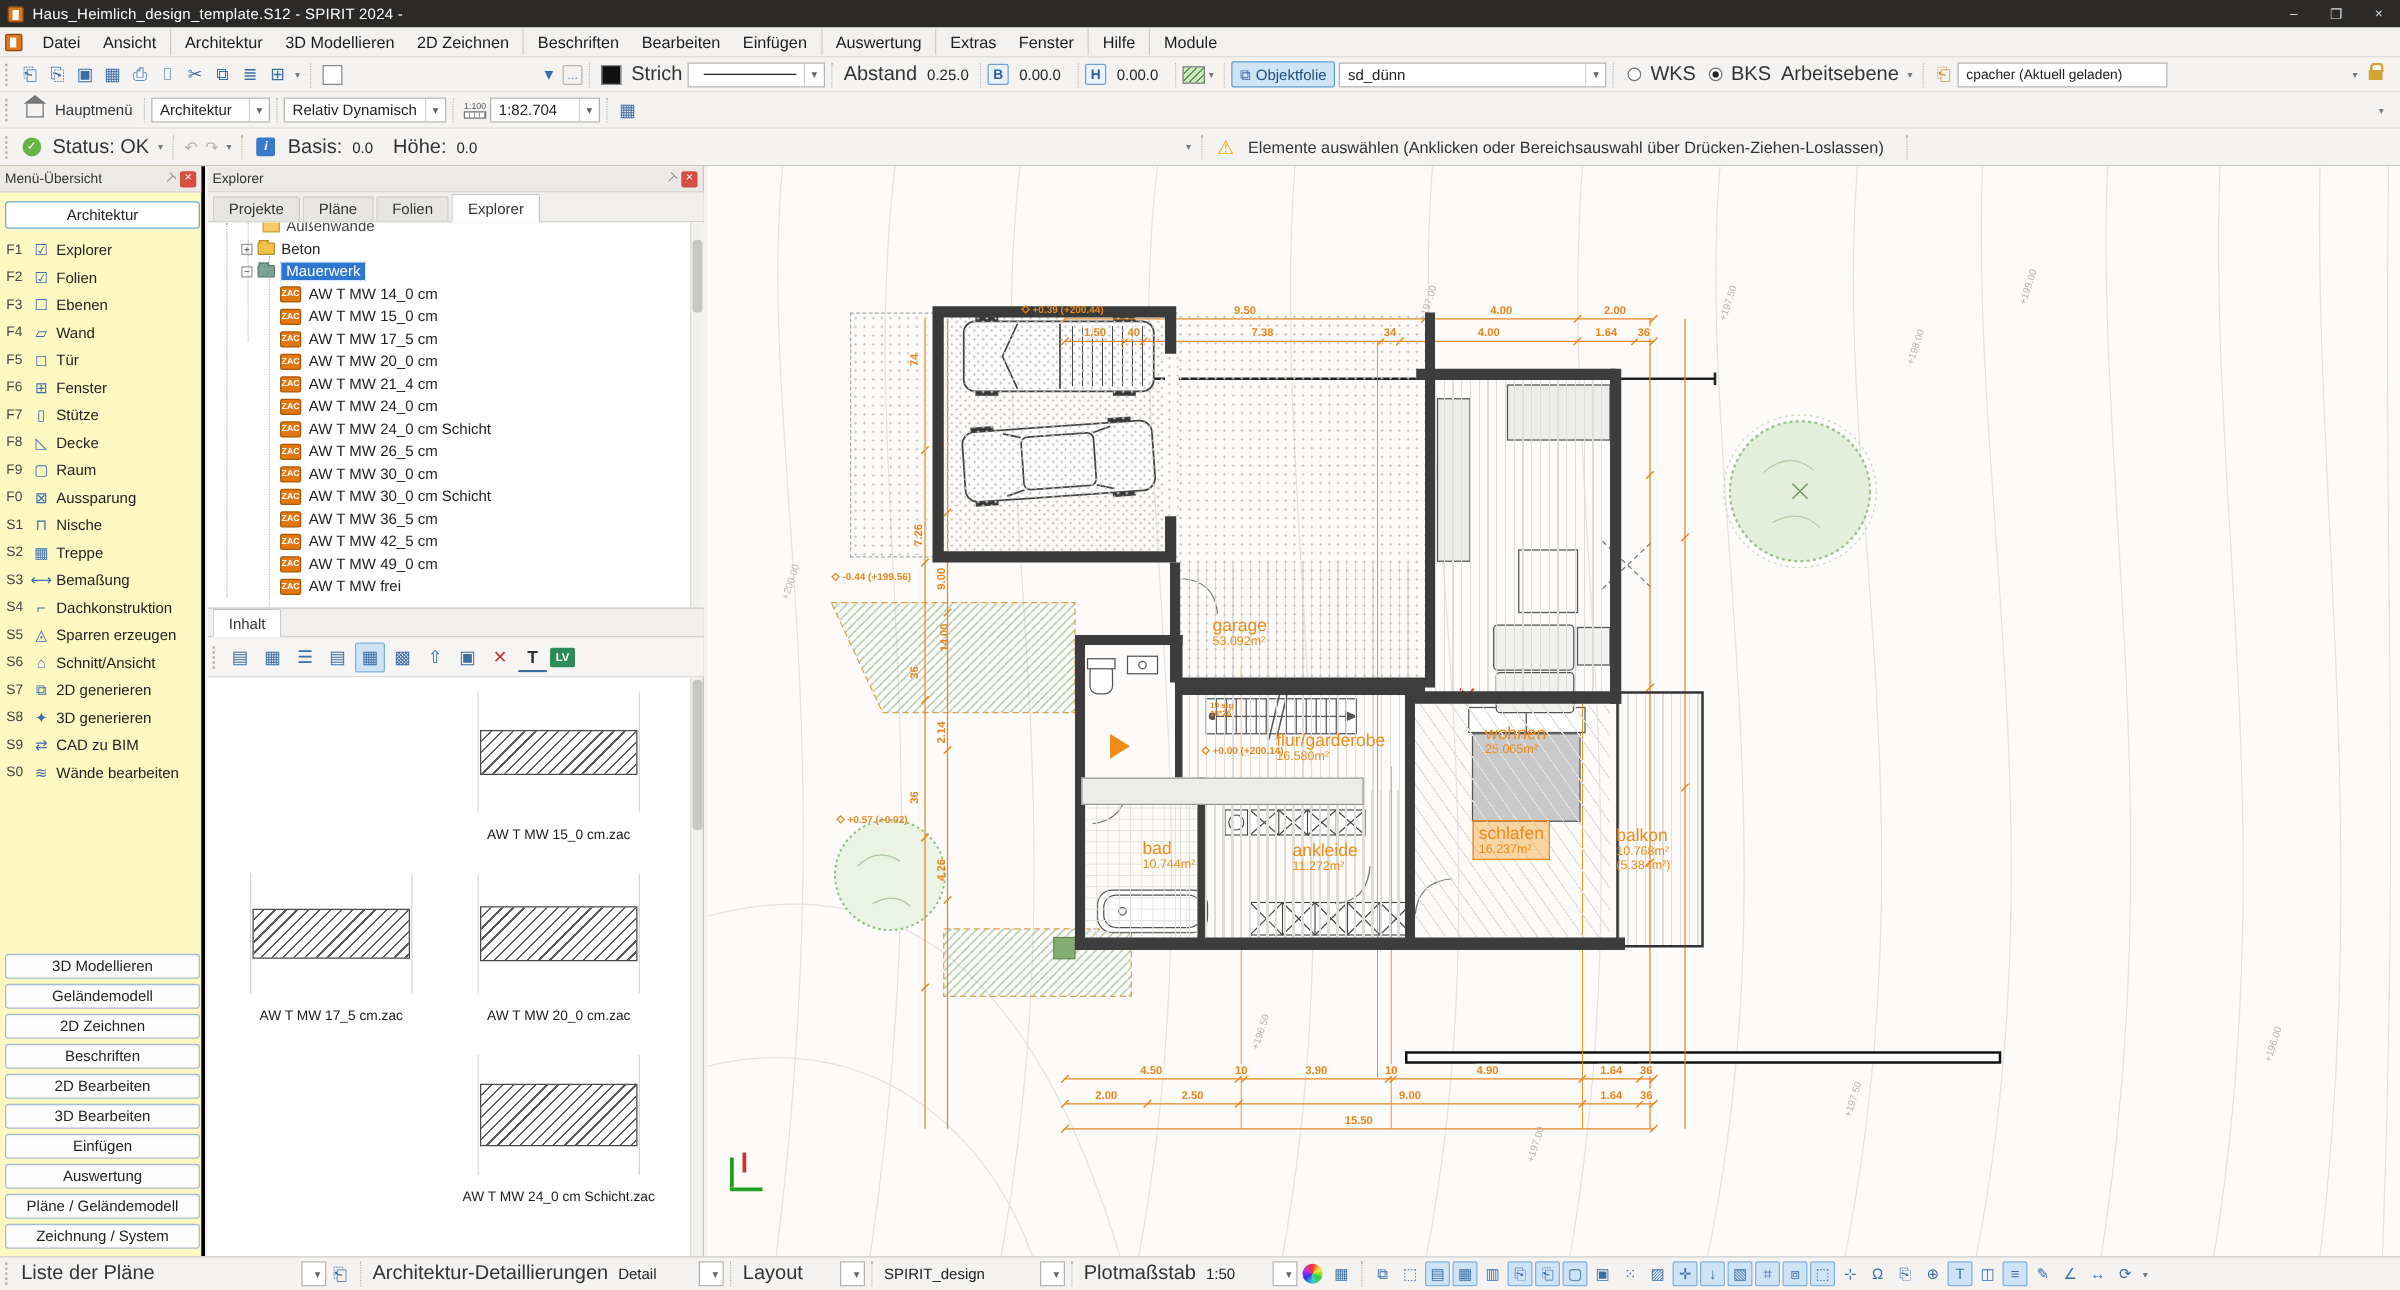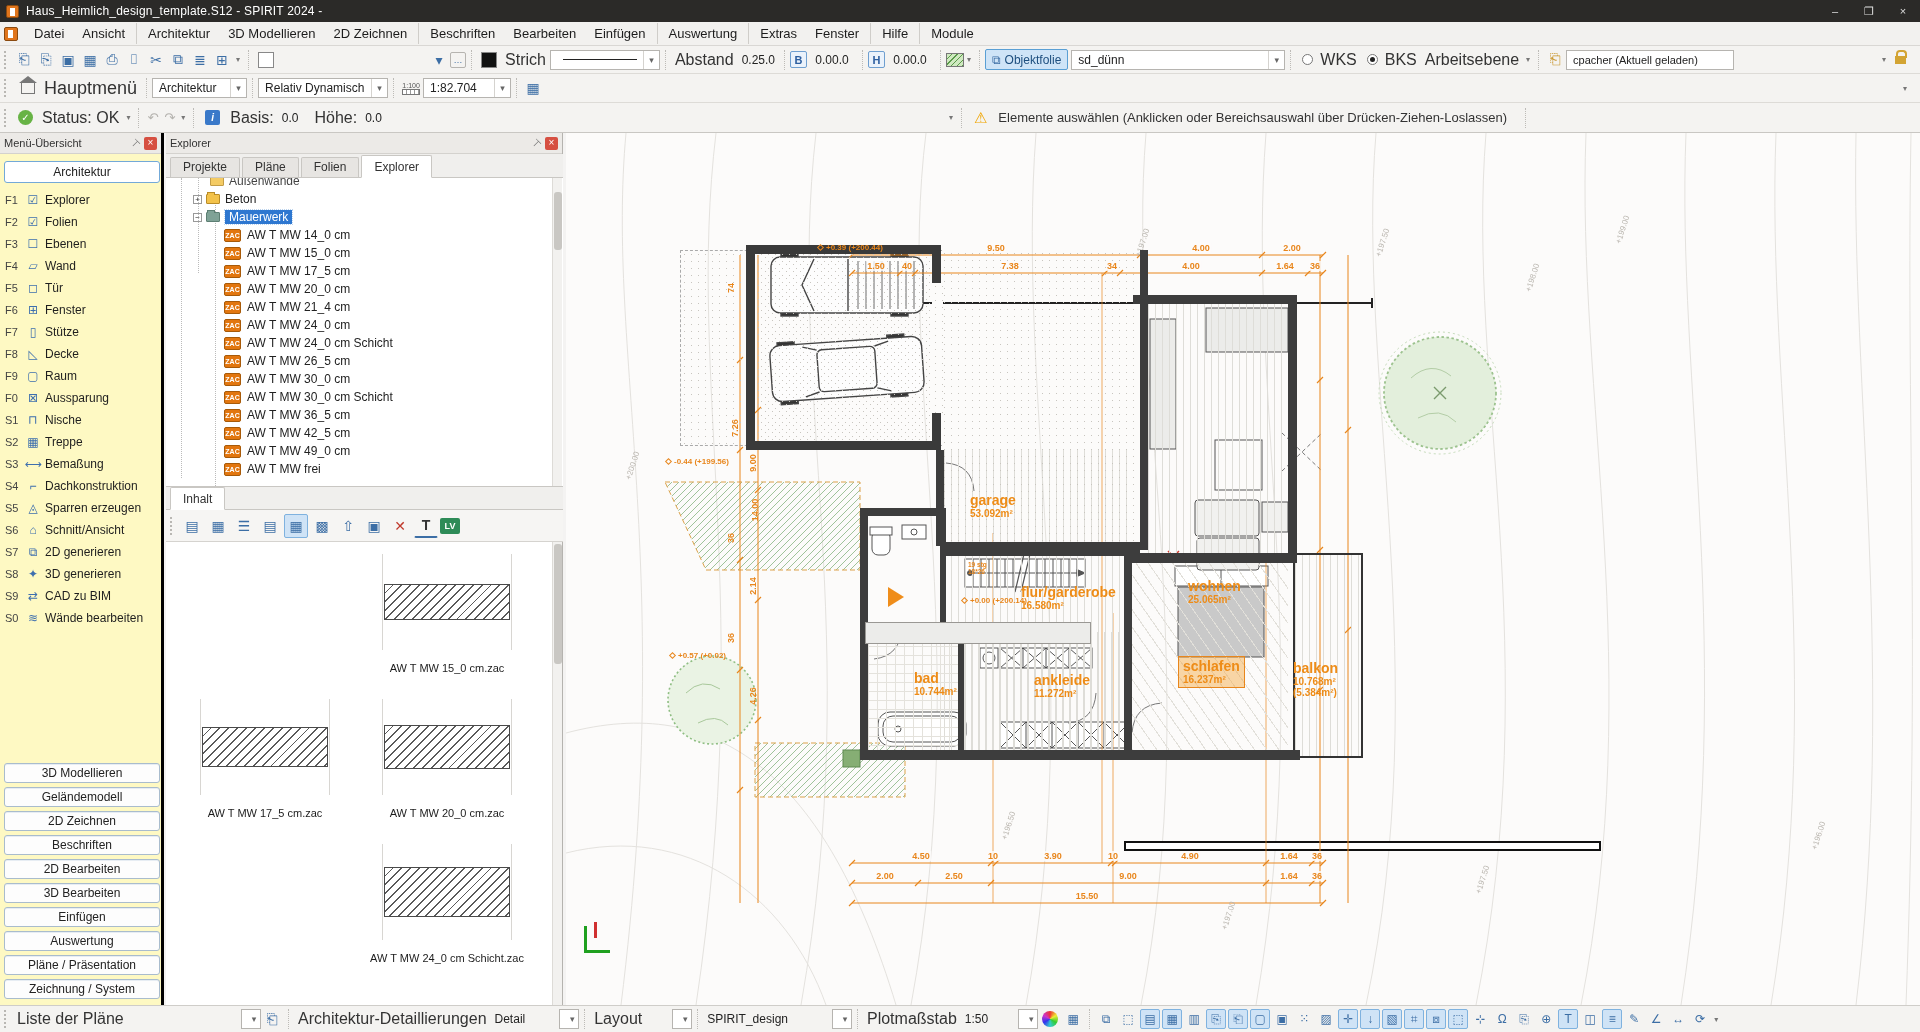--- a/index.html
+++ b/index.html
@@ -97,21 +97,21 @@
   .ilabel{position:absolute;left:0;top:108px;width:178px;text-align:center;font-size:11px;color:#1c1c1c}
 
   
   #canvas{position:absolute;left:566px;top:0;width:1354px;height:872px;background:#fcfbfa;overflow:hidden}
   .wall{position:absolute;background:#3d3d3d}
   .fl{position:absolute}
   .dots{background-image:radial-gradient(#c8c5bf 0.9px,transparent 1px);background-size:7px 7px}
   .vstripe{background-image:repeating-linear-gradient(90deg,#deddd8 0 1px,transparent 1px 7px)}
   .diagfl{background-image:repeating-linear-gradient(55deg,#e2e0da 0 1px,transparent 1px 10px)}
   .tiles{background-image:linear-gradient(#e4e2dc 1px,transparent 1px),linear-gradient(90deg,#e4e2dc 1px,transparent 1px);background-size:9px 9px}
-  .room{position:absolute;color:#ee8c17;font-weight:bold;line-height:1.1;z-index:30}
+  .room{position:absolute;color:#ee8c17;font-weight:normal;line-height:1.1;z-index:30}
   .room .rn{font-size:14px}
   .room .ar{font-size:10px}
   .dm{position:absolute;transform:translateX(-50%);font-size:9px;color:#e8861c;background:rgba(252,251,250,.8);padding:0 1px;z-index:25;font-weight:bold}
   .dmv{position:absolute;font-size:9px;color:#e8861c;transform:rotate(-90deg);z-index:25;font-weight:bold}
   .ct{position:absolute;font-size:8px;color:#b9b5ae;transform:rotate(-72deg);z-index:5;white-space:nowrap}
   .ev{position:absolute;font-size:8px;color:#e8861c;z-index:26;display:flex;align-items:center;white-space:nowrap;font-weight:bold}
   .evd{width:5px;height:5px;border:1px solid #e8861c;transform:rotate(45deg);margin-right:3px}
   .counter{position:absolute;background:#ececea;border:1px solid #9a9894;z-index:12}
   .playtri{position:absolute;width:0;height:0;border-left:16px solid #ef8d1a;border-top:10px solid transparent;border-bottom:10px solid transparent;z-index:28}
   .stairnote{position:absolute;font-size:6.5px;color:#e8861c;line-height:1.1;z-index:27;font-weight:bold}
@@ -231,21 +231,21 @@
       </span>
     <span style="flex:1"></span>
     <span class="smallarr" data-name="toolbar-overflow-icon">▾</span>
     <span class="lock" data-name="lock-icon"></span>
     <span style="width:8px"></span>
   </div>
 
   <div id="toolbar2" data-name="context-toolbar">
     <span class="grip"></span>
     <span class="homeicon" data-name="home-icon"></span>
-    <span class="tblabel" data-name="hauptmenu-button" style="font-size:18px">Hauptmenü</span>
+    <span class="tblabel" data-name="hauptmenu-button" style="font-size:12px">Hauptmenü</span>
     <span class="tbsep"></span>
     <span class="combo" data-name="mode-select" style="width:95px">
         <span>Architektur</span>
         <span class="arr">▾</span>
       </span>
     <span class="tbsep"></span>
     <span class="combo" data-name="relativ-select" style="width:130px">
         <span>Relativ Dynamisch</span>
         <span class="arr">▾</span>
       </span>
@@ -431,21 +431,21 @@
           <span class="navbtn" data-name="sidebar-nav-button">Beschriften</span>
 
           <span class="navbtn" data-name="sidebar-nav-button">2D Bearbeiten</span>
 
           <span class="navbtn" data-name="sidebar-nav-button">3D Bearbeiten</span>
 
           <span class="navbtn" data-name="sidebar-nav-button">Einfügen</span>
 
           <span class="navbtn" data-name="sidebar-nav-button">Auswertung</span>
 
-          <span class="navbtn" data-name="sidebar-nav-button">Pläne / Präsentation</span>
+          <span class="navbtn" data-name="sidebar-nav-button">Pläne / Geländemodell</span>
 
           <span class="navbtn" data-name="sidebar-nav-button">Zeichnung / System</span>
         </div>
     </div>
 
     <div id="explorer" data-name="explorer-panel">
       <div class="panelhdr">
         <span data-name="explorer-title">Explorer</span>
         <span class="sp"></span>
         <span class="pin" data-name="pin-icon">⊤</span>

